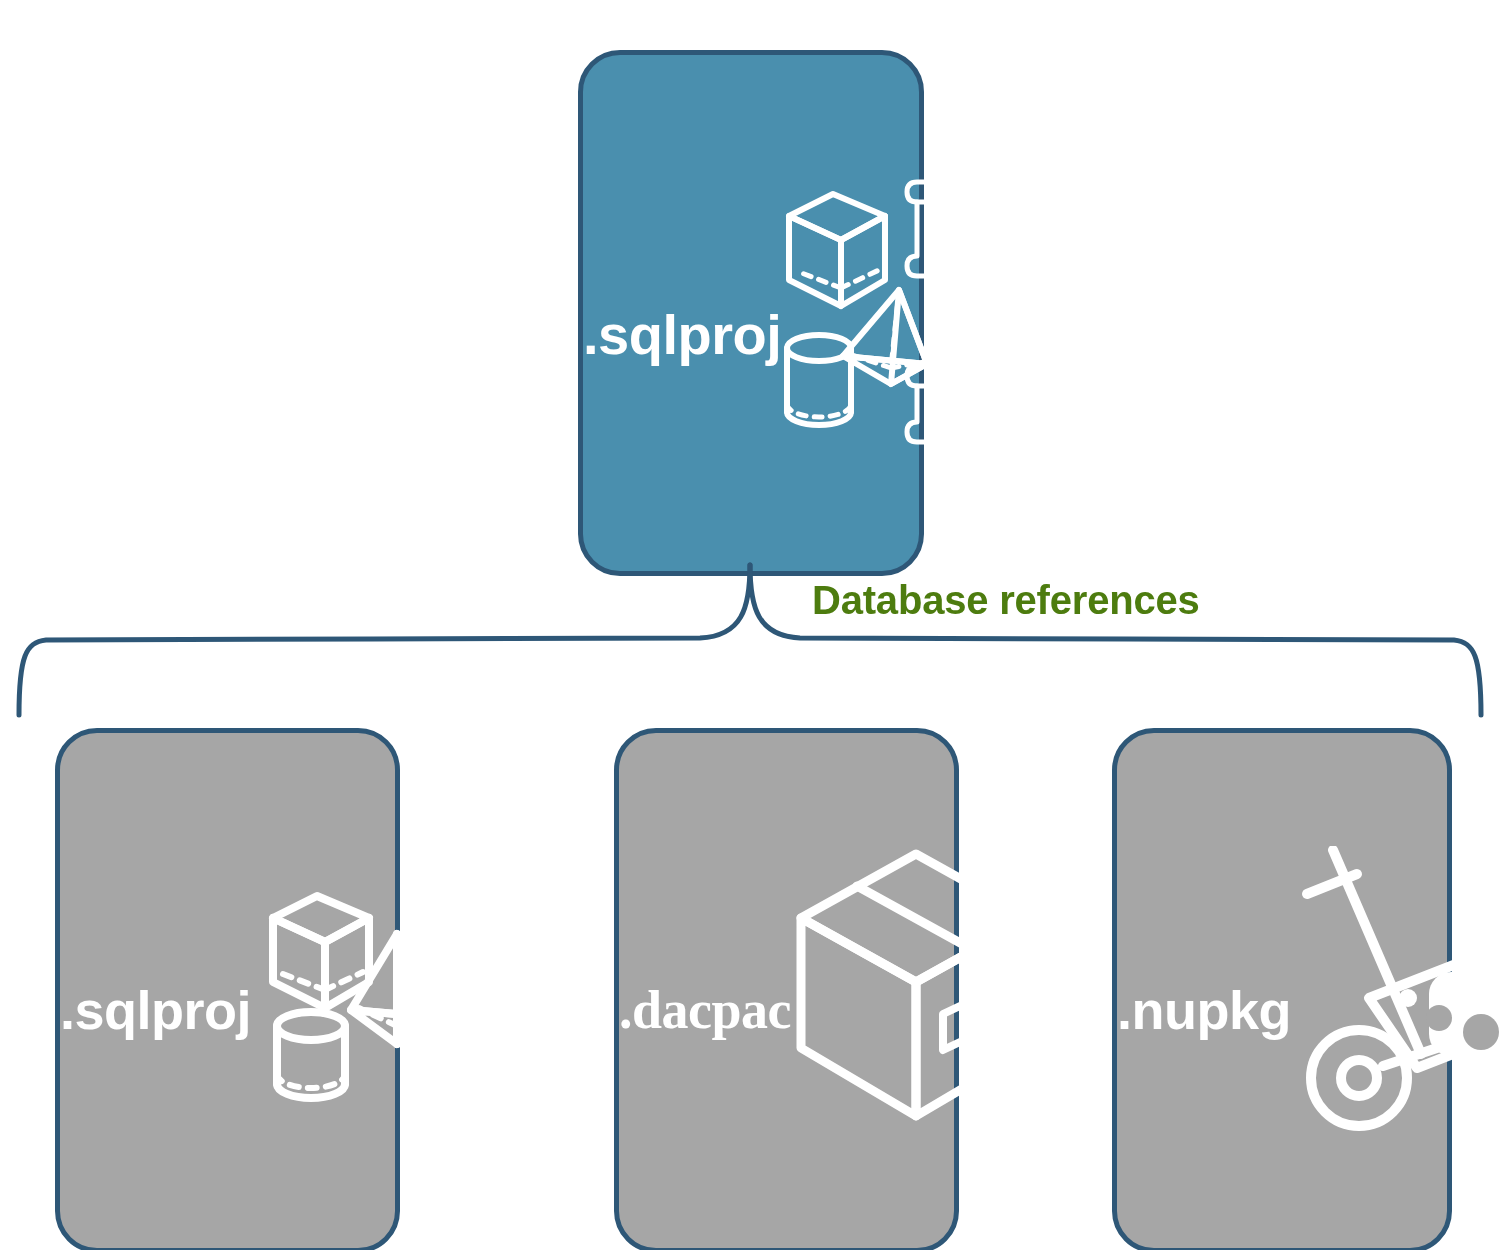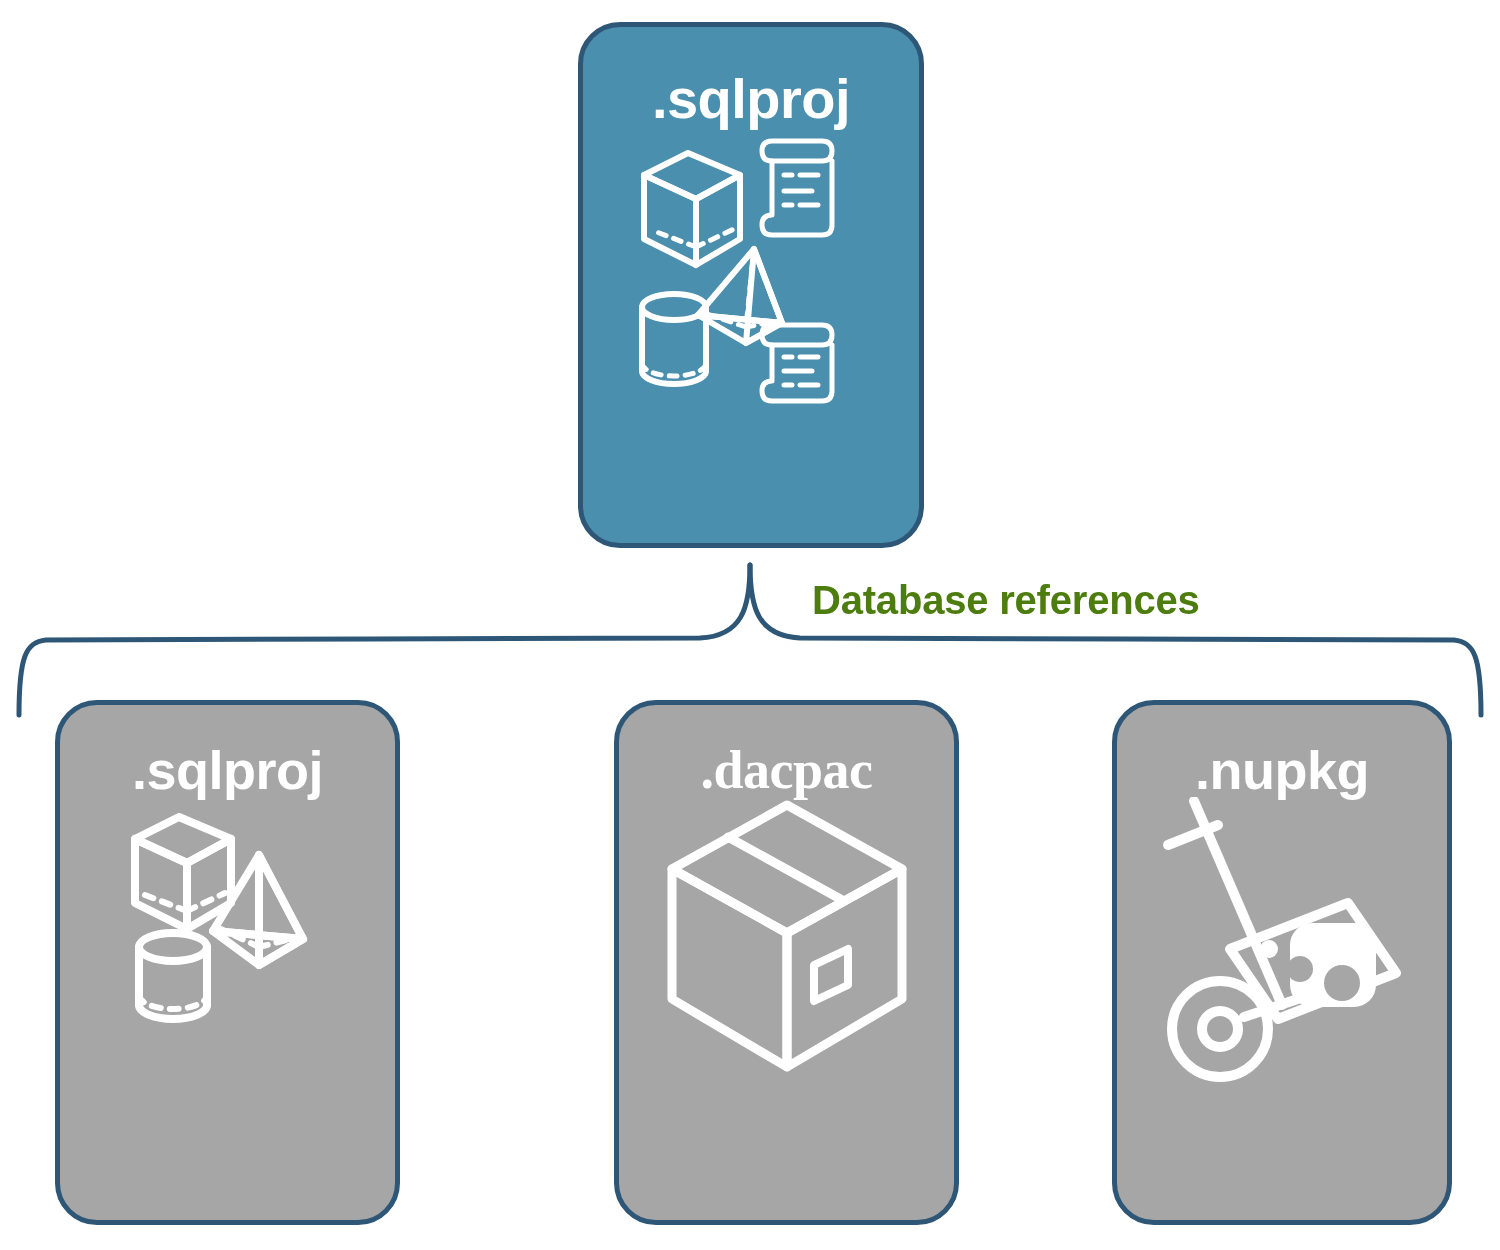--- a/index.html
+++ b/index.html
@@ -21,22 +21,22 @@
     height: 1250px;
   }
 
   
   .card {
     position: absolute;
     box-sizing: border-box;
     border: 5px solid #2e5777;
     border-radius: 42px;
     display: flex;
-    flex-direction: column;
     align-items: center;
+    margin-top: 28px;
   }
   .card.primary {
     background: #4a8fae;
   }
   .card.secondary {
     background: #a6a6a6;
   }
   .card-title {
     color: #ffffff;
     font-weight: bold;

